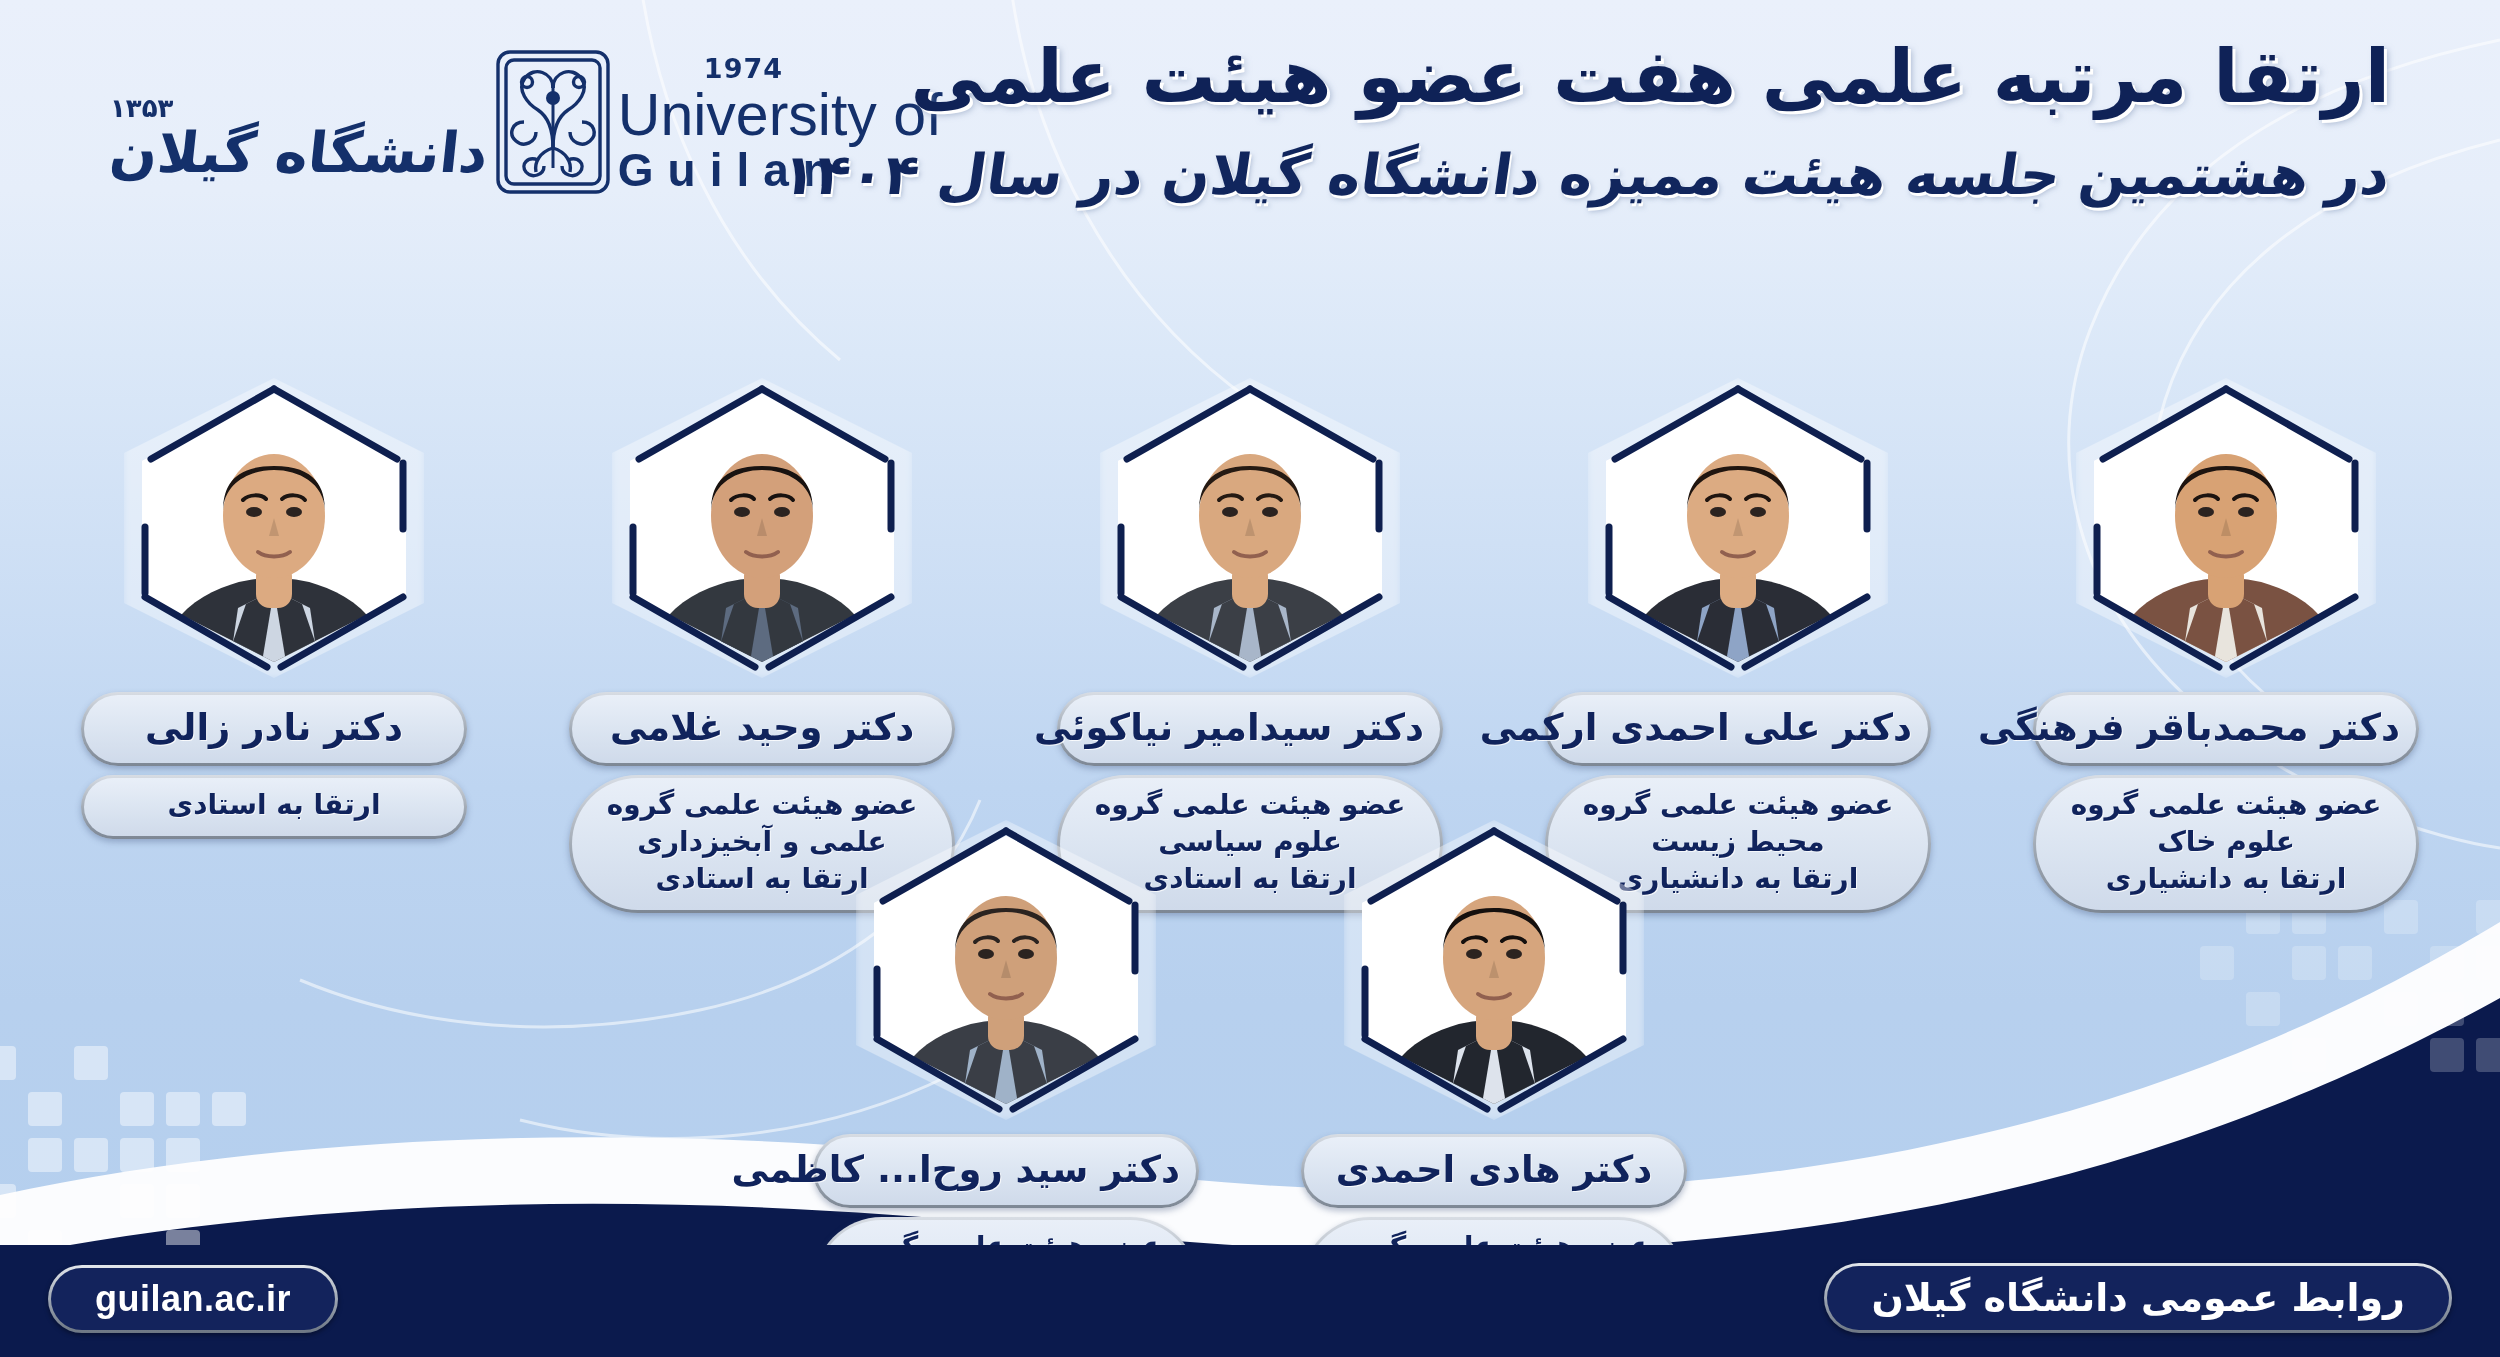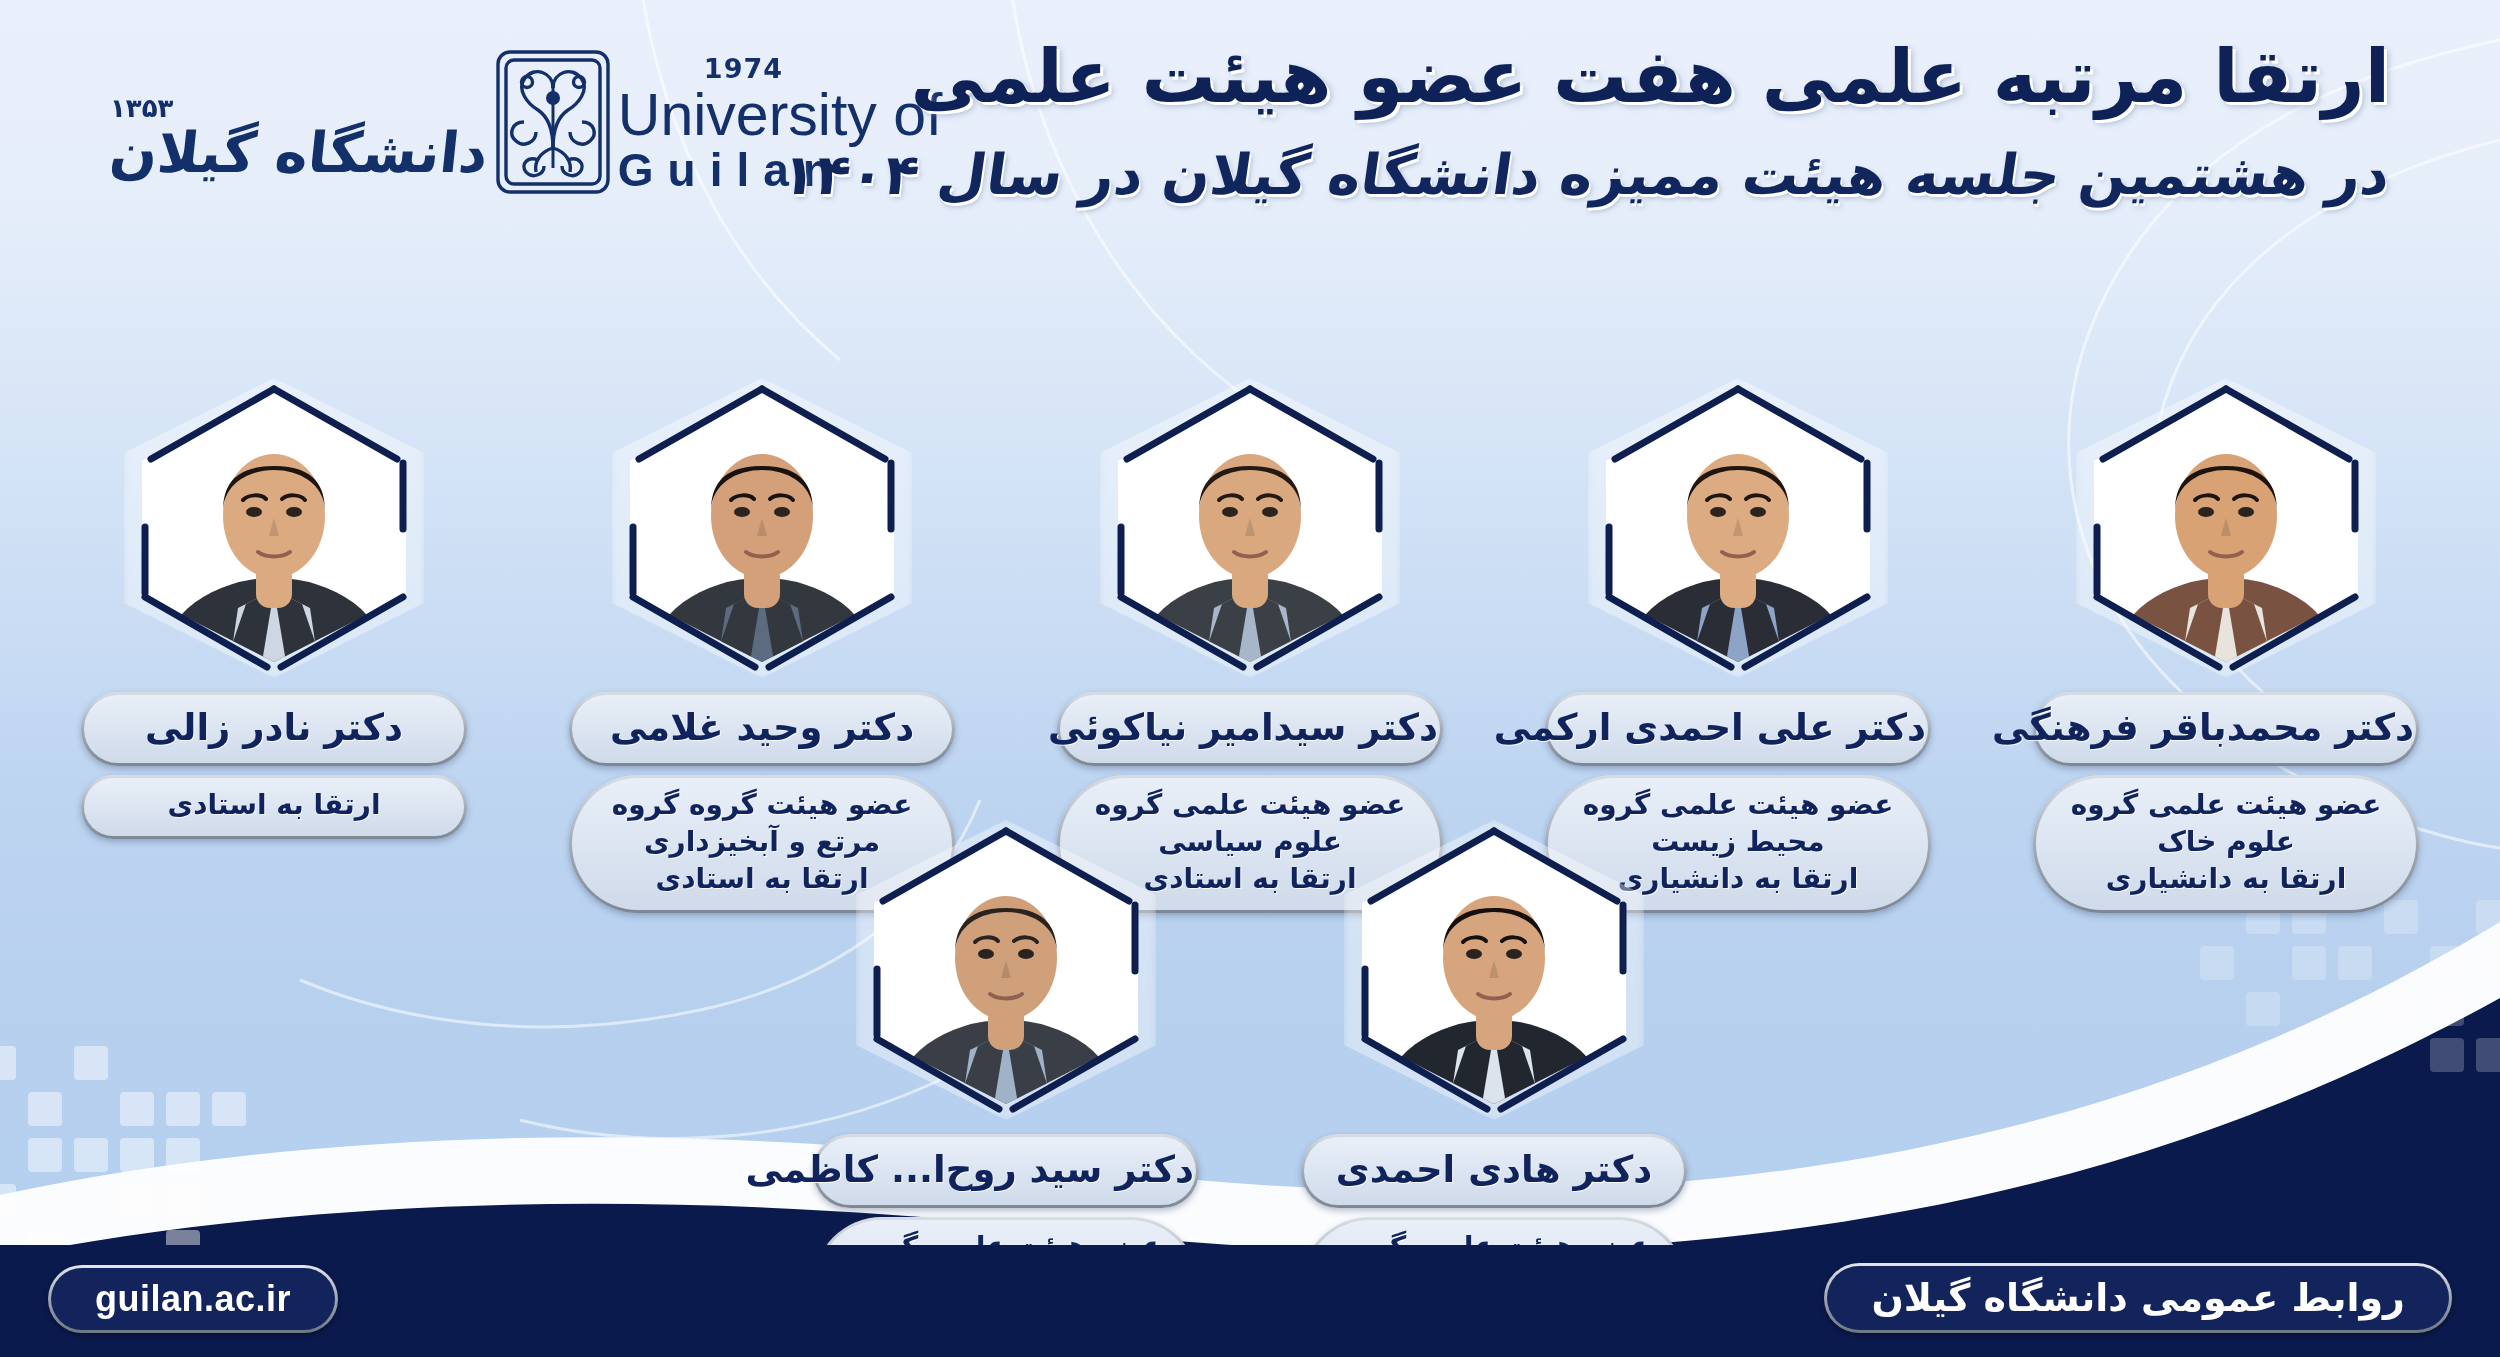--- a/index.html
+++ b/index.html
@@ -86,21 +86,21 @@
     box-shadow:0 2px 4px rgba(60,80,120,0.28);
   }
   .plate-shell{
     border-radius:999px;
     padding:3px;
     background:linear-gradient(180deg,#d8dde4 0%,#9ea7b2 55%,#7d8794 100%);
     box-shadow:0 3px 6px rgba(60,80,120,0.35);
   }
   .plate-name{
     border:none;box-shadow:none;
-    width:380px;padding:11px 2px 14px;
+    width:380px;padding:11px 16px 14px;
     font-size:37px;font-weight:700;white-space:nowrap;
     text-shadow:1px 1px 0 rgba(255,255,255,0.8);
   }
   .plate-desc{
     border:none;box-shadow:none;
     width:380px;padding:9px 14px 12px;
     font-size:28px;font-weight:700;line-height:1.32;
     text-shadow:1px 1px 0 rgba(255,255,255,0.75);
   }
   .plate-wrap{margin-top:14px;}
@@ -432,21 +432,21 @@
   </svg></div>
     </div>
     <div class="plate-wrap">
       <div class="plate-shell">
         <div class="plate-name">دکتر وحید غلامی</div>
       </div>
     </div>
     <div class="plate-wrap second">
       <div class="plate-shell">
         <div class="plate-desc">
-          <div>عضو هیئت گروه گروه مرتع و آبخیزداری</div>
+          <div>عضو هیئت علمی گروه علمی و آبخیزداری</div>
           <div>ارتقا به استادی</div>
         </div>
       </div>
     </div>
       </div>
       <div class="person">
     <div class="hexwrap">
       <div class="hexglow"></div>
       <div class="hexframe">
         <div class="hexphoto">

